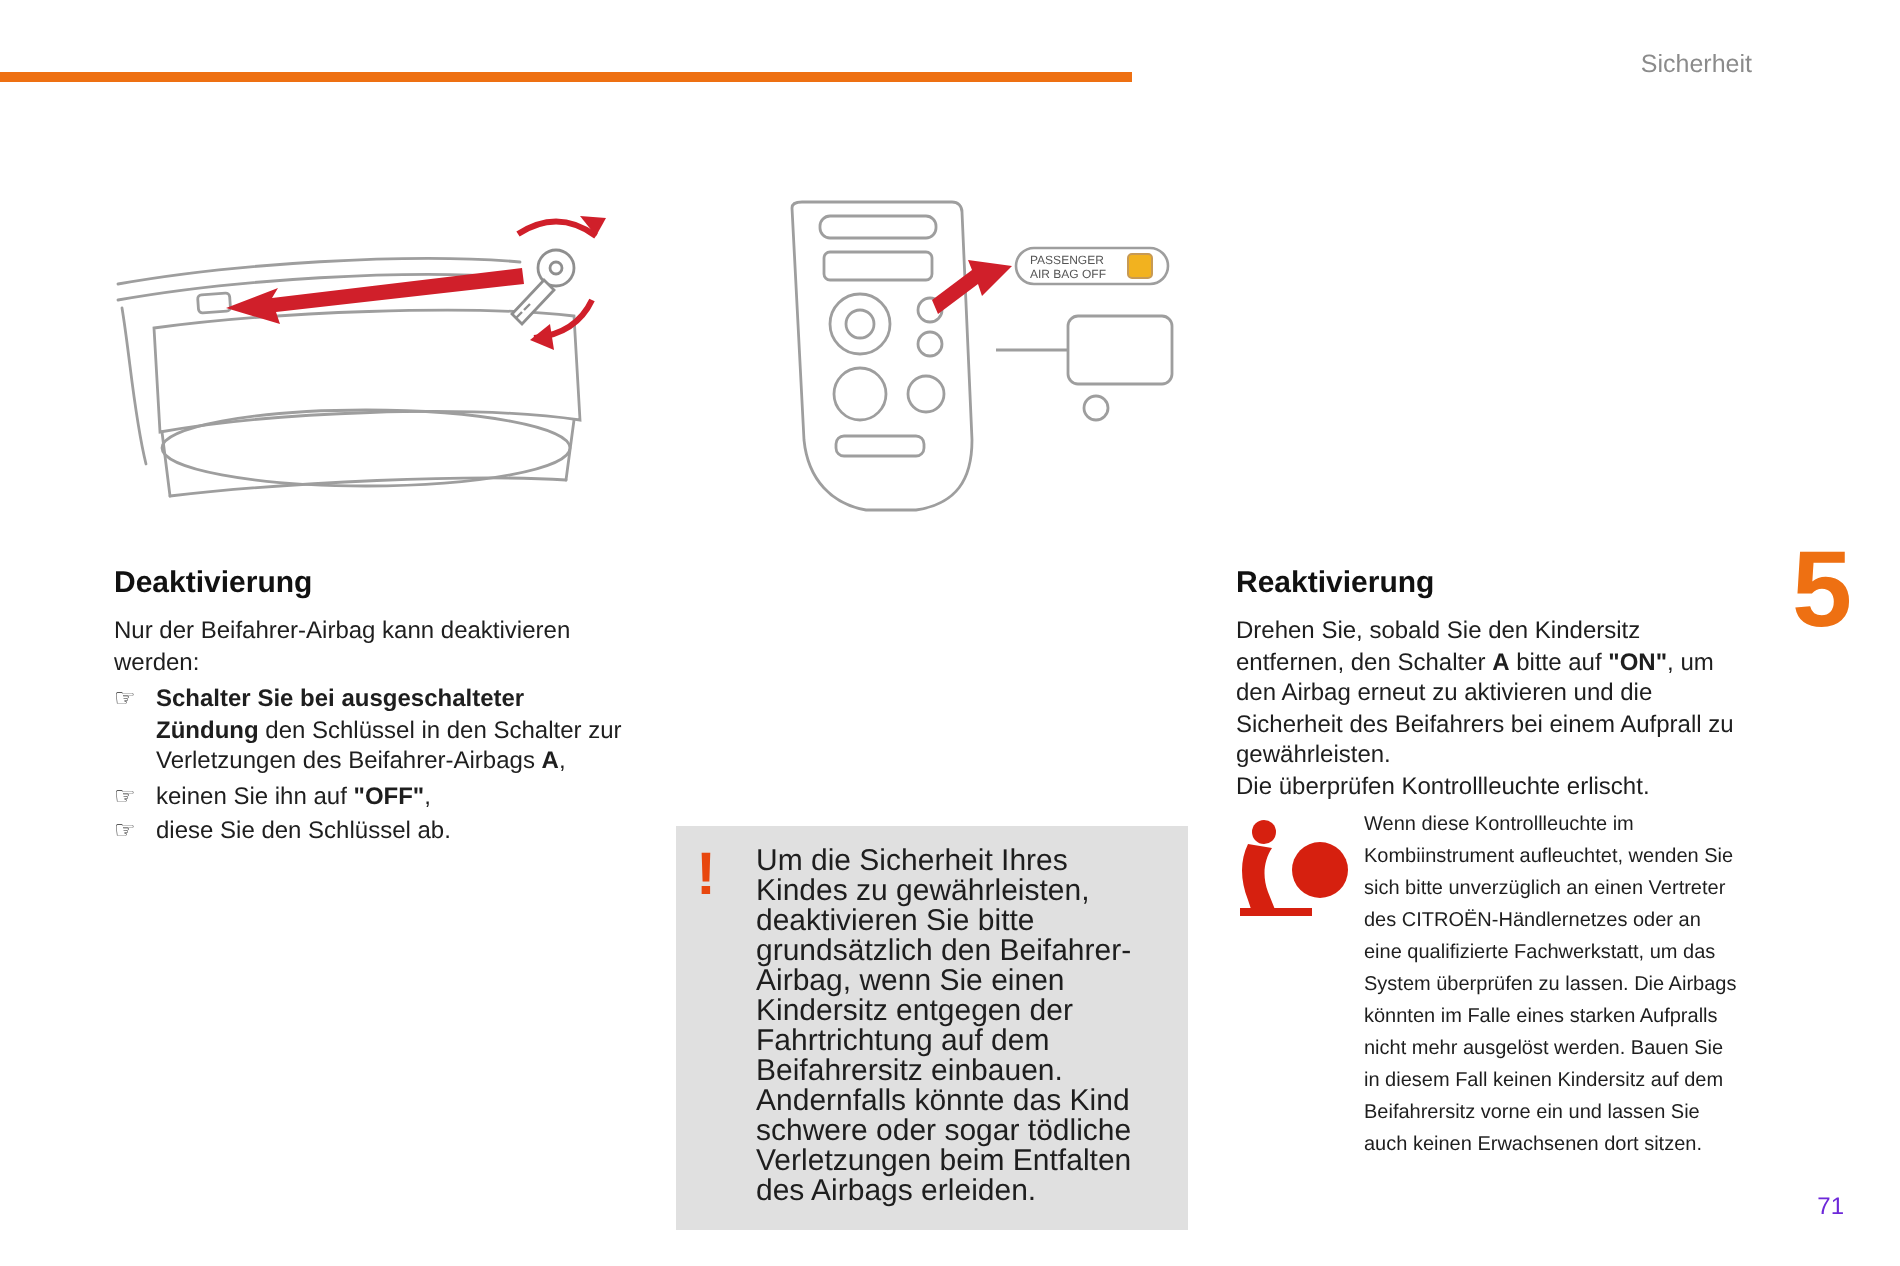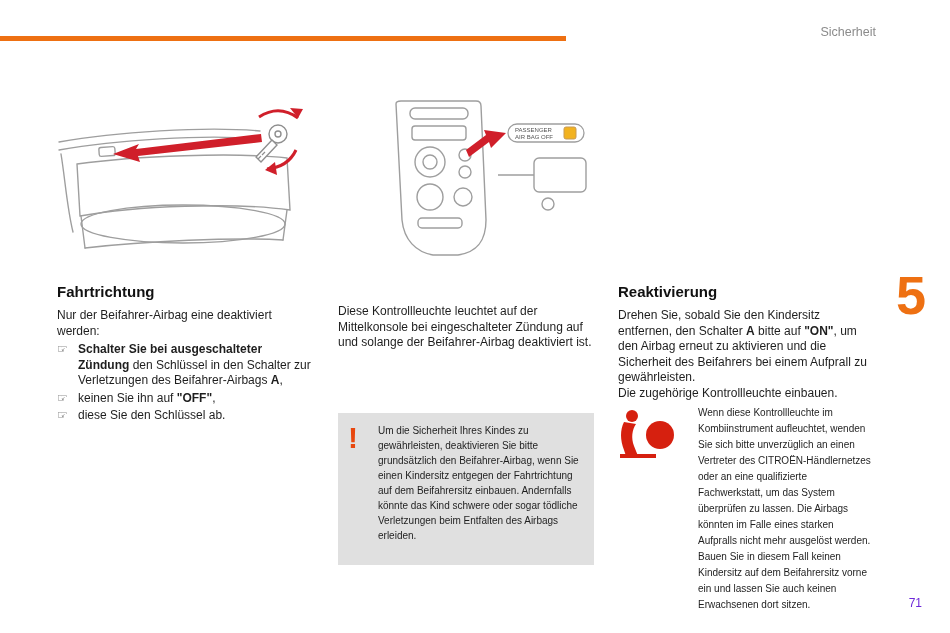--- a/index.html
+++ b/index.html
@@ -26,25 +26,25 @@
   .col3 { left:618px; top:283px; width:254px; }
 
   .intro { margin-bottom:3px; }
   .bullet { display:flex; margin-top:2px; }
   .bullet .glyph { flex:none; width:21px; font-size:12px; line-height:15.5px; color:#1e1e1e; }
   .bullet .btxt { flex:1; font-size:12px; line-height:15.5px; }
 
   .warnbox { position:absolute; left:338px; top:413px; width:256px; min-height:152px;
              background:#e0e0e0; padding:10px 12px 12px 10px; display:flex; align-items:flex-start; }
   .warn-glyph { flex:none; width:26px; font-size:30px; font-weight:800; color:#e8470e; line-height:1; }
-  .warn-text { flex:1; font-size:10px; line-height:15px; padding-left:4px; }
+  .warn-text { flex:1; font-size:15px; line-height:15px; padding-left:4px; }
 
   .p2 { margin-top:0; }
   .h2b { margin-top:9px; }
-  .malfunction { display:flex; gap:18px; margin-top:4px; }
+  .malfunction { display:flex; gap:2px; margin-top:4px; }
   .airbag-icon { flex:none; width:62px; padding-top:3px; }
   .small { font-size:10px; line-height:16px; flex:1; }
 </style>
 </head>
 <body>
 
 <div class="page">
 
   <div class="topbar"></div>
   <div class="header-label">Sicherheit</div>
@@ -102,52 +102,49 @@
         <rect x="170" y="24" width="76" height="18" rx="9" fill="#ffffff" stroke="#9e9e9e" stroke-width="1.3"></rect>
         <text x="177" y="32" font-size="6" fill="#555555">PASSENGER</text>
         <text x="177" y="39" font-size="6" fill="#555555">AIR BAG OFF</text>
         <rect x="226" y="27" width="12" height="12" rx="2" fill="#f2b21f" stroke="#c79a55"></rect>
       </g>
       <polygon points="168,33 153,48 151,42 131,57 128,50 148,35 146,30" fill="#d01f2a"></polygon>
     </svg>
   </div>
 
   <section class="col col1">
-    <h2>Fahrtrichtung</h2>
-    <p class="intro">Nur der Beifahrer-Airbag eine deaktiviert werden:</p>
+    <h2>Deaktivierung</h2>
+    <p class="intro">Nur der Beifahrer-Airbag kann deaktivieren werden:</p>
 
     <div class="bullet">
       <span class="glyph">☞</span>
       <span class="btxt"><span class="b">Schalter Sie bei ausgeschalteter Zündung</span><span> den Schlüssel in den Schalter zur Verletzungen des Beifahrer-Airbags </span><span class="b">A</span><span>,</span></span>
     </div>
 
     <div class="bullet">
       <span class="glyph">☞</span>
       <span class="btxt"><span>keinen Sie ihn auf </span><span class="b">"OFF"</span><span>,</span></span>
     </div>
 
     <div class="bullet">
       <span class="glyph">☞</span>
       <span class="btxt"><span>diese Sie den Schlüssel ab.</span></span>
     </div>
   </section>
 
-  <section class="col col2">
-    <p>Diese Kontrollleuchte leuchtet auf der Mittelkonsole bei eingeschalteter Zündung auf und solange der Beifahrer-Airbag deaktiviert ist.</p>
-  </section>
 
   <div class="warnbox">
     <div class="warn-glyph">!</div>
     <p class="warn-text">Um die Sicherheit Ihres Kindes zu gewährleisten, deaktivieren Sie bitte grundsätzlich den Beifahrer-Airbag, wenn Sie einen Kindersitz entgegen der Fahrtrichtung auf dem Beifahrersitz einbauen. Andernfalls könnte das Kind schwere oder sogar tödliche Verletzungen beim Entfalten des Airbags erleiden.</p>
   </div>
 
   <section class="col col3">
     <h2>Reaktivierung</h2>
     <p><span>Drehen Sie, sobald Sie den Kindersitz entfernen, den Schalter </span><span class="b">A</span><span> bitte auf </span><span class="b">"ON"</span><span>, um den Airbag erneut zu aktivieren und die Sicherheit des Beifahrers bei einem Aufprall zu gewährleisten.</span></p>
-    <p class="p2">Die zugehörige Kontrollleuchte einbauen.</p>
+    <p class="p2">Die überprüfen Kontrollleuchte erlischt.</p>
 
     <div class="malfunction">
       <div class="airbag-icon">
         <svg width="62" height="50" viewBox="0 0 62 50">
           <circle cx="42" cy="27" r="14" fill="#d6200f"></circle>
           <circle cx="14" cy="8" r="6" fill="#d6200f"></circle>
           <path d="M6,14 C2,22 2,32 6,42 L8,48 L20,48 L16,38 C13,30 14,22 18,16 Z" fill="#d6200f"></path>
           <rect x="2" y="46" width="36" height="4" fill="#d6200f"></rect>
         </svg>
       </div>

